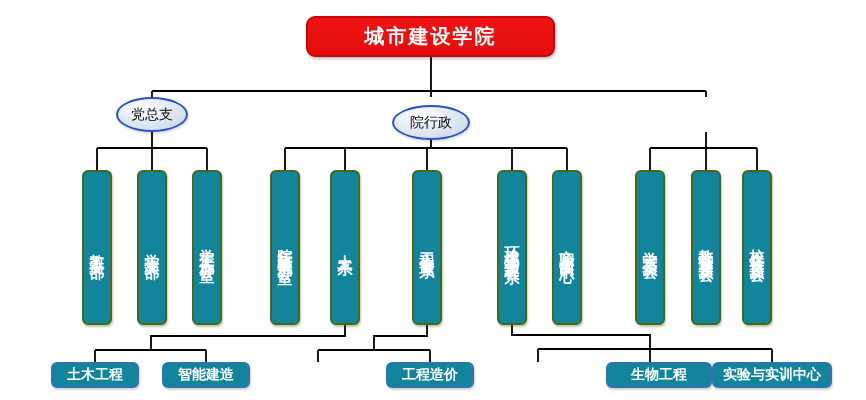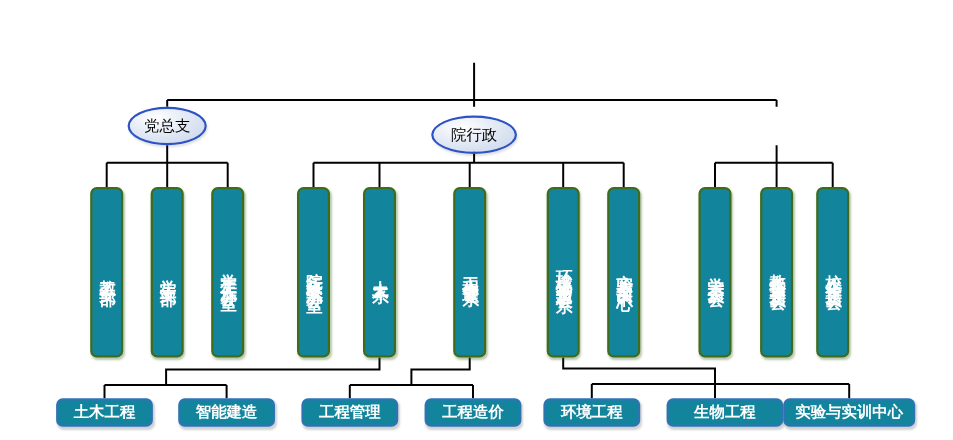--- a/index.html
+++ b/index.html
@@ -66,20 +66,21 @@
       <path d="M706 132 V170 M650 148 H757 M650 148 V170 M757 148 V170"></path>
 
       <path d="M345 325 V336 H151 V350 M95 350 H206 M95 350 V362 M206 350 V362"></path>
 
       <path d="M427 325 V336 H374 V350 M318 350 H430 M318 350 V362 M430 350 V362"></path>
 
       <path d="M512 325 V335 H650 V349 M538 349 H772 M538 349 V362 M650 349 V362 M772 349 V362"></path>
     </g>
   </svg>
 
+  <div class="node root" style="left:306px;top:16px;width:249px;height:41px">城市建设学院</div>
 
   <div class="node ellipse" style="left:116px;top:97px;width:72px;height:35px">党总支</div>
   <div class="node ellipse" style="left:392px;top:105px;width:78px;height:35px">院行政</div>
 
   <div class="node vbox" style="left:82px;top:170px;width:30px;height:155px">
     <span>教工支部</span>
     </div>
   <div class="node vbox" style="left:137px;top:170px;width:30px;height:155px">
     <span>学生支部</span>
     </div>
@@ -108,19 +109,17 @@
     </div>
   <div class="node vbox" style="left:691px;top:170px;width:30px;height:155px">
     <span>教学指导委员会</span>
     </div>
   <div class="node vbox" style="left:742px;top:170px;width:30px;height:155px">
     <span>校企合作委员会</span>
     </div>
 
   <div class="node pbox" style="left:162px;top:362px;width:88px;height:26px">智能建造</div>
   <div class="node pbox" style="left:51px;top:362px;width:88px;height:26px">土木工程</div>
-  <div class="node pbox" style="left:274px;top:362px;width:88px;height:26px">工程管理</div>
   <div class="node pbox" style="left:386px;top:362px;width:88px;height:26px">工程造价</div>
-  <div class="node pbox" style="left:494px;top:362px;width:88px;height:26px">环境工程</div>
   <div class="node pbox" style="left:606px;top:362px;width:106px;height:26px">生物工程</div>
   <div class="node pbox" style="left:712px;top:362px;width:120px;height:26px">实验与实训中心</div>
 
 </div>
 
 </body></html>

